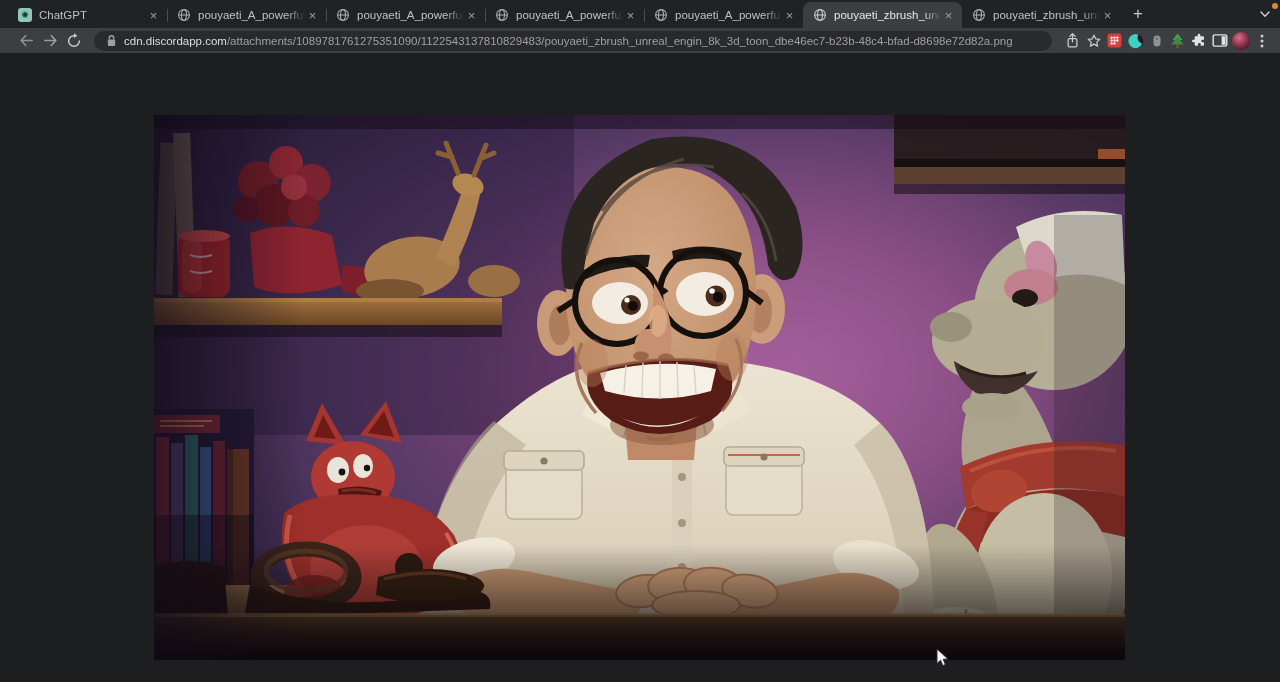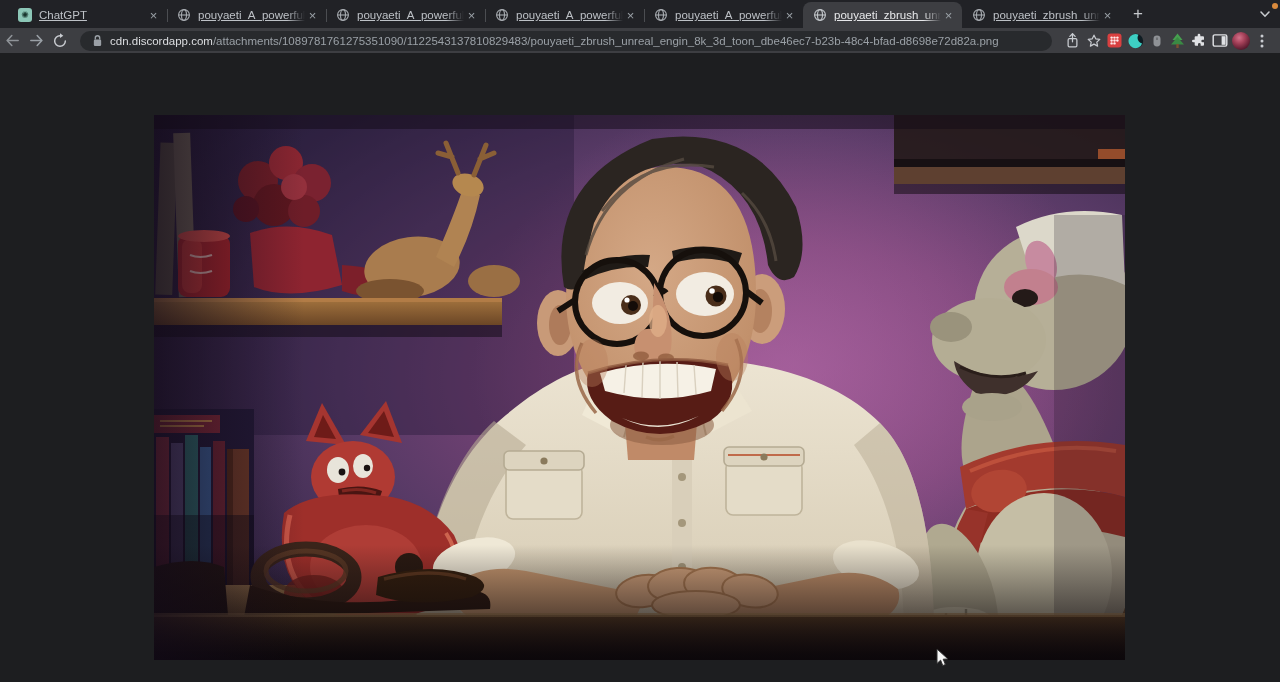--- a/index.html
+++ b/index.html
@@ -10,39 +10,39 @@
   .tabstrip { position:absolute; left:0; top:0; width:1280px; height:28px;
               background:#212226; display:flex; align-items:flex-end; }
   .tabs { display:flex; align-items:flex-end; padding-left:8px; height:28px; }
   .tab { position:relative; width:159px; height:26px; display:flex; align-items:center;
          padding:0 6px 0 10px; color:#bdc1c6; font-size:11.5px; border-radius:8px 8px 0 0; }
   .tab.sep::before { content:""; position:absolute; left:0; top:7px; width:1px; height:13px;
                      background:#4b4d51; }
   .tab.active { background:#3d3e42; color:#e7e8ea; }
   .tab .favicon { width:14px; height:14px; flex:none; margin-right:7px; }
   .tab .title { position:relative; flex:1; overflow:hidden; white-space:nowrap; height:14px;
-                line-height:14px;text-decoration:underline; --fade:#212226; }
+                line-height:14px; --fade:#212226; }
   .tab .title::after { content:""; position:absolute; right:0; top:0; width:18px; height:14px;
                        background:linear-gradient(90deg, transparent, var(--fade)); }
   .tab.active .title { --fade:#3d3e42; }
   .tab .close { flex:none; width:15px; height:15px; display:flex; align-items:center;
                 justify-content:center; color:#9aa0a6; font-size:13px; border-radius:50%; }
   .chatgpt-badge { width:14px; height:14px; border-radius:3px; background:#8cc7b7;
                    display:flex; align-items:center; justify-content:center;
                    color:#17342c; font-size:9px; line-height:9px; }
   .newtab { width:26px; height:26px; margin:0 0 1px 4px; display:flex; align-items:center;
             justify-content:center; color:#c6c9cd; font-size:17px; font-weight:300; }
   .strip-right { position:absolute; right:6px; top:0; height:28px; display:flex; align-items:center; }
   .tab-chevron { color:#c6c9cd; width:18px; height:18px; display:flex; align-items:center; justify-content:center; }
   .notif-dot { position:absolute; right:2px; top:3px; width:6px; height:6px; border-radius:50%;
                background:#d98a3d; }
 
   
   .toolbar { position:absolute; left:0; top:28px; width:1280px; height:25px; background:#3d3e42;
-             display:flex; align-items:center; padding:0 8px 0 0; }
+             display:flex; align-items:center; padding:0 8px 0 14px; }
   .navbtn { width:24px; height:22px; display:flex; align-items:center; justify-content:center; flex:none; }
   .omnibox { flex:1; height:20px; margin:0 10px 0 8px; background:#282a2d; border-radius:10px;
              display:flex; align-items:center; padding:0 12px; min-width:0; }
   .omnibox .lock { flex:none; margin-right:7px; display:flex; }
   .urltext { font-size:11.5px; white-space:nowrap; overflow:hidden; }
   .urltext .domain { color:#dcdee1; }
   .urltext .path   { color:#9aa0a6; }
   .tool-icons { display:flex; align-items:center; flex:none; }
   .tbi { width:21px; height:22px; display:flex; align-items:center; justify-content:center; flex:none; }
   .avatar { width:18px; height:18px; border-radius:50%;

